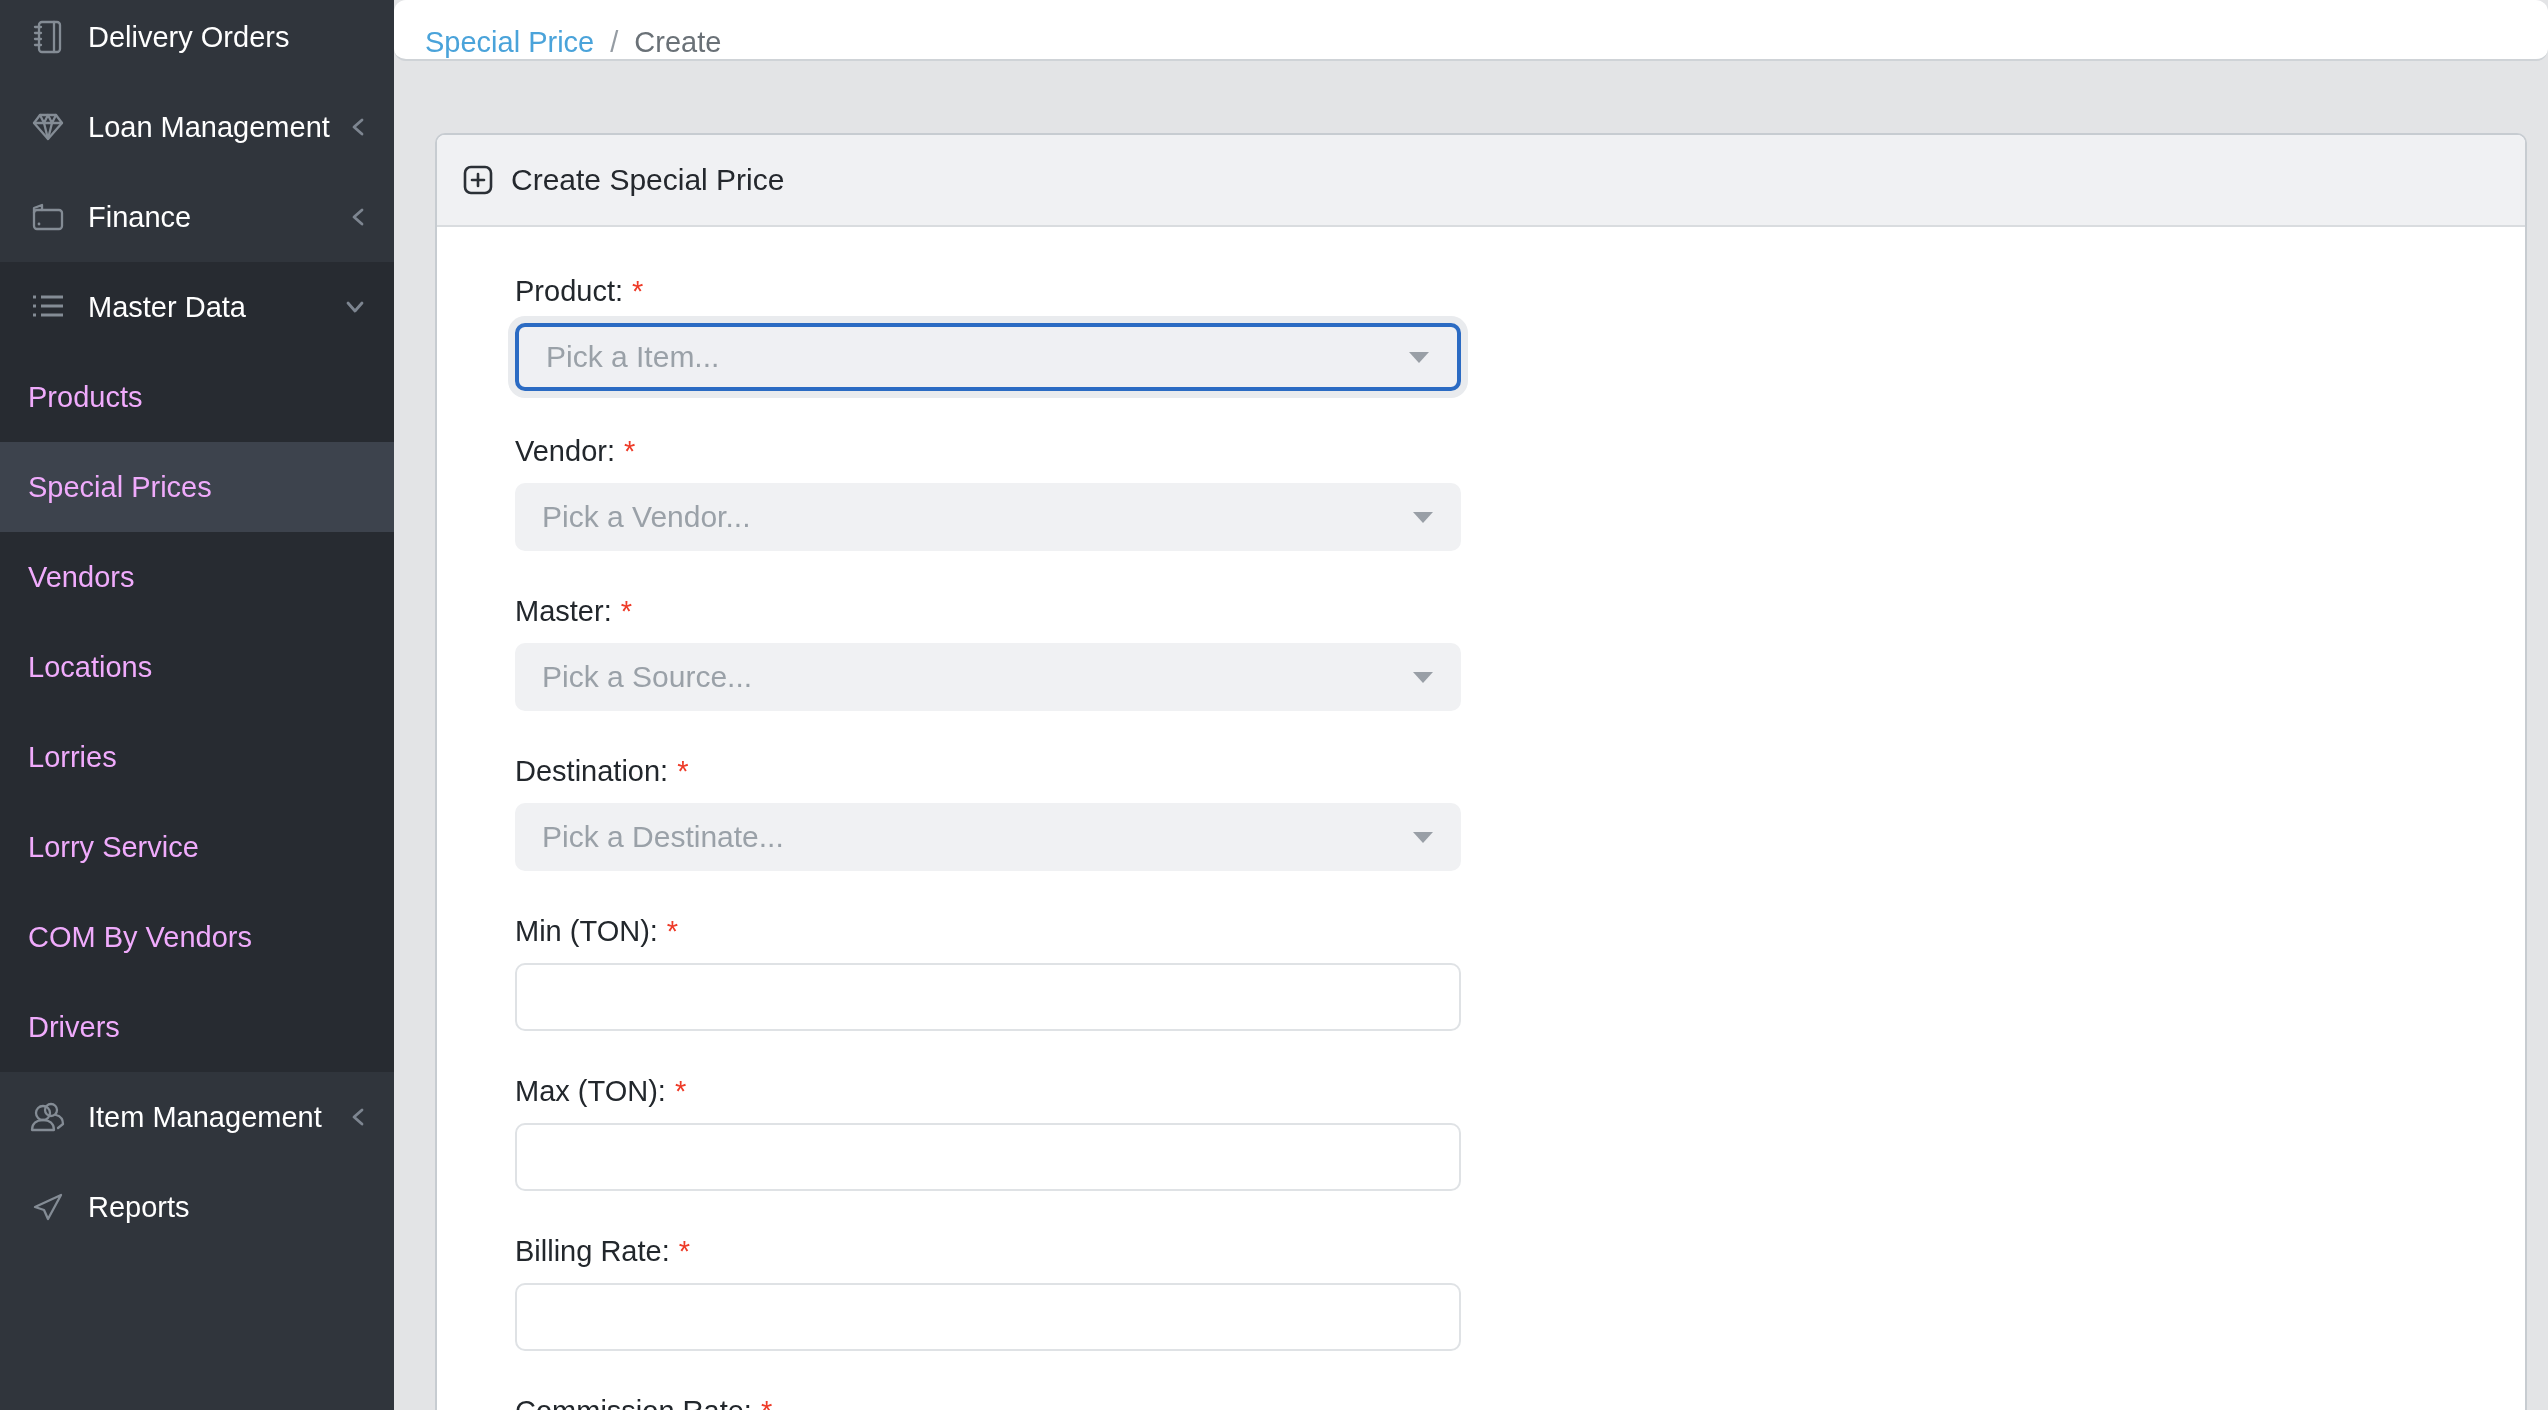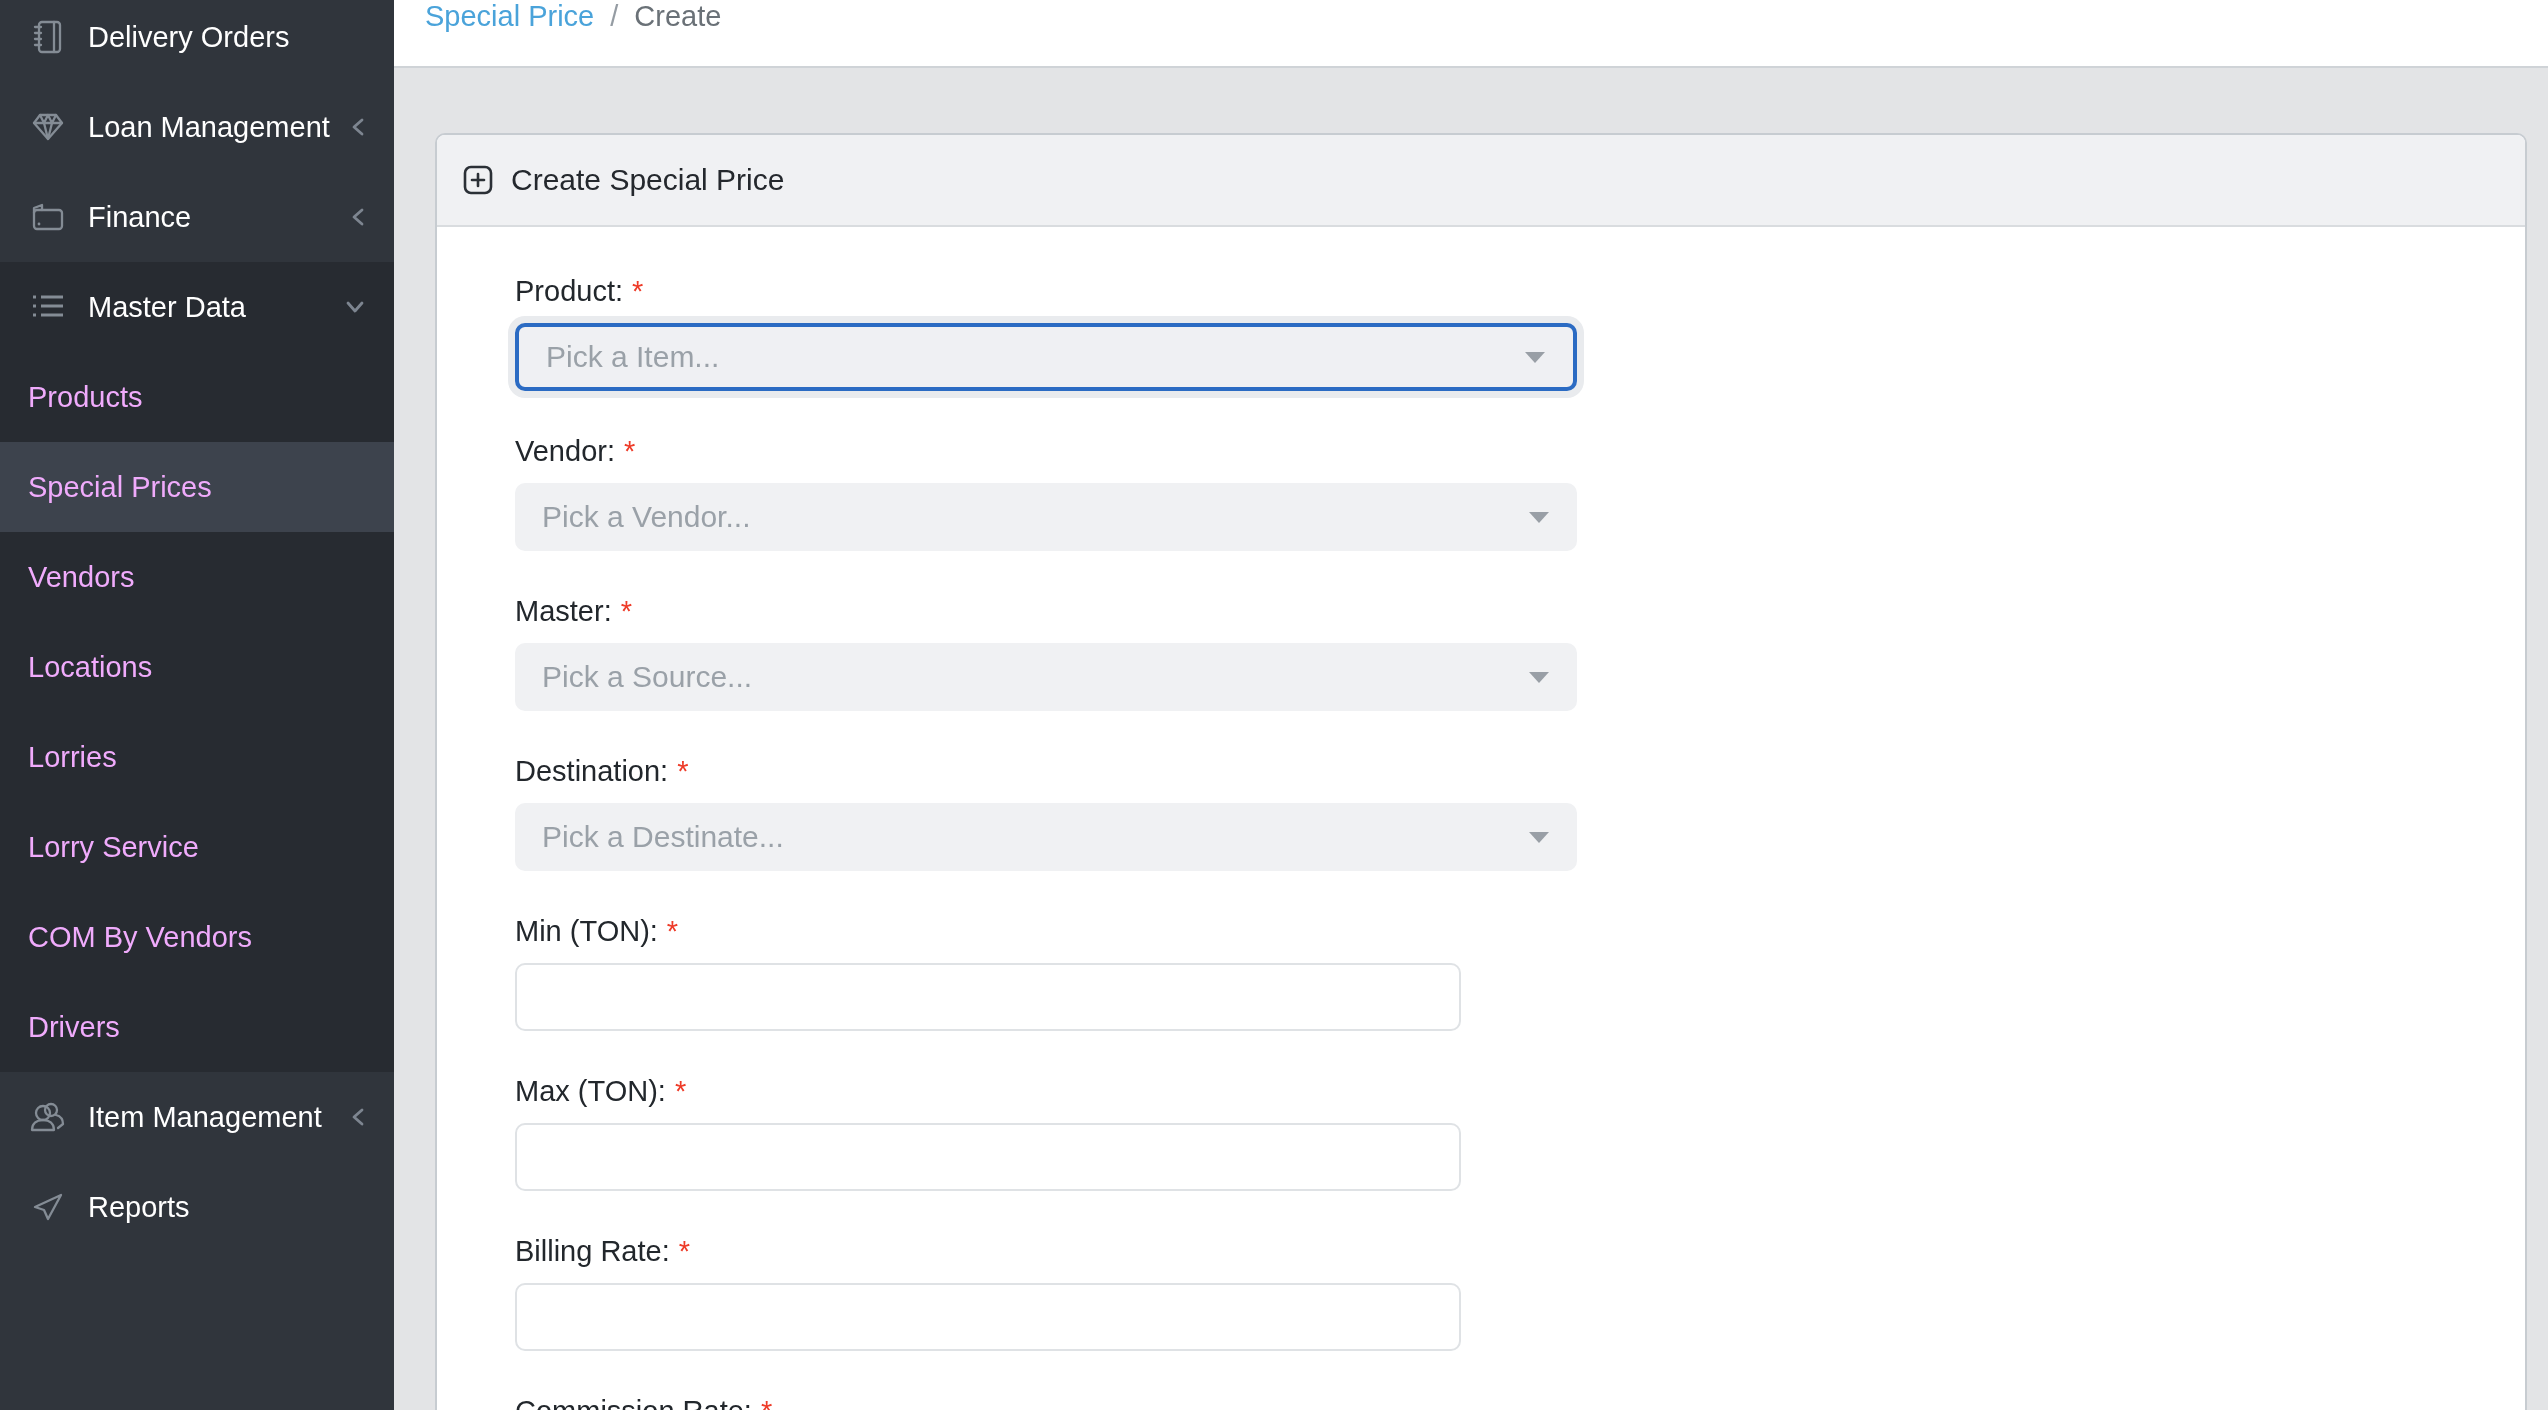--- a/index.html
+++ b/index.html
@@ -20,43 +20,43 @@
   .master-section{background:#272b31;}
   .sub-item{
     display:flex;align-items:center;height:90px;padding:0 28px;
     color:#f0abfc;font-size:29px;cursor:pointer;box-sizing:border-box;
   }
   .sub-item.active{background:#3d434d;}
   svg.sicon{stroke:#848c95;fill:none;stroke-width:2.3;stroke-linecap:round;stroke-linejoin:round;}
   svg.chevicon{stroke:#7d8590;fill:none;stroke-width:2.8;stroke-linecap:round;stroke-linejoin:round;}
   
   .topbar{
-    position:absolute;left:394px;top:0;right:0;height:68px;background:#ffffff;
-    border-bottom:2px solid #cfd3d7;display:flex;align-items:flex-start;padding-left:31px;box-sizing:border-box;
+    position:absolute;left:394px;top:0;right:0;height:61px;background:#ffffff;
+    border-bottom:2px solid #cfd3d7;display:flex;align-items:flex-end;padding-left:31px;box-sizing:border-box;border-radius:12px;
   }
   .crumb-link{color:#4aa3da;font-size:29px;text-decoration:none;cursor:pointer;}
   .crumb-sep{color:#959ca3;font-size:29px;margin:0 16px;}
   .crumb-cur{color:#6a7177;font-size:29px;}
   
   .main{position:absolute;left:394px;top:82px;right:0;bottom:0;background:#e3e4e6;overflow:hidden;}
   .card{
     position:absolute;left:41px;top:51px;width:2092px;height:1650px;
     background:#ffffff;border:2px solid #c7ccd1;border-radius:10px;box-sizing:border-box;
   }
   .card-header{
     height:90px;background:#f0f1f3;border-bottom:2px solid #d9dcdf;
     border-radius:8px 8px 0 0;display:flex;align-items:center;padding-left:24px;
   }
   .card-title{font-size:30px;font-weight:normal;color:#24282d;margin-left:16px;}
   .card-body{padding:48px 0 0 78px;}
   .field{margin-bottom:44px;}
   .field-label{display:flex;align-items:baseline;font-size:29px;color:#22272c;margin-bottom:13px;height:35px;}
   .req-star{color:#ee3b28;font-size:29px;margin-left:9px;}
   .sel{
-    position:relative;width:1062px;height:68px;background:#f0f1f3;border-radius:10px;
+    position:relative;width:946px;height:68px;background:#f0f1f3;border-radius:10px;
     display:flex;align-items:center;padding:7px 27px;box-sizing:border-box;cursor:pointer;
   }
   .sel .ph{color:#9aa1a8;font-size:30px;}
   .sel .caret{
     position:absolute;right:28px;top:50%;margin-top:-5px;width:0;height:0;
     border-left:10px solid transparent;border-right:10px solid transparent;border-top:11px solid #999fa6;
   }
   .sel.focused{
     background:#eff0f3;border:4px solid #2b6bc3;box-shadow:0 0 0 7px #e9ebee;border-radius:10px;
   }

